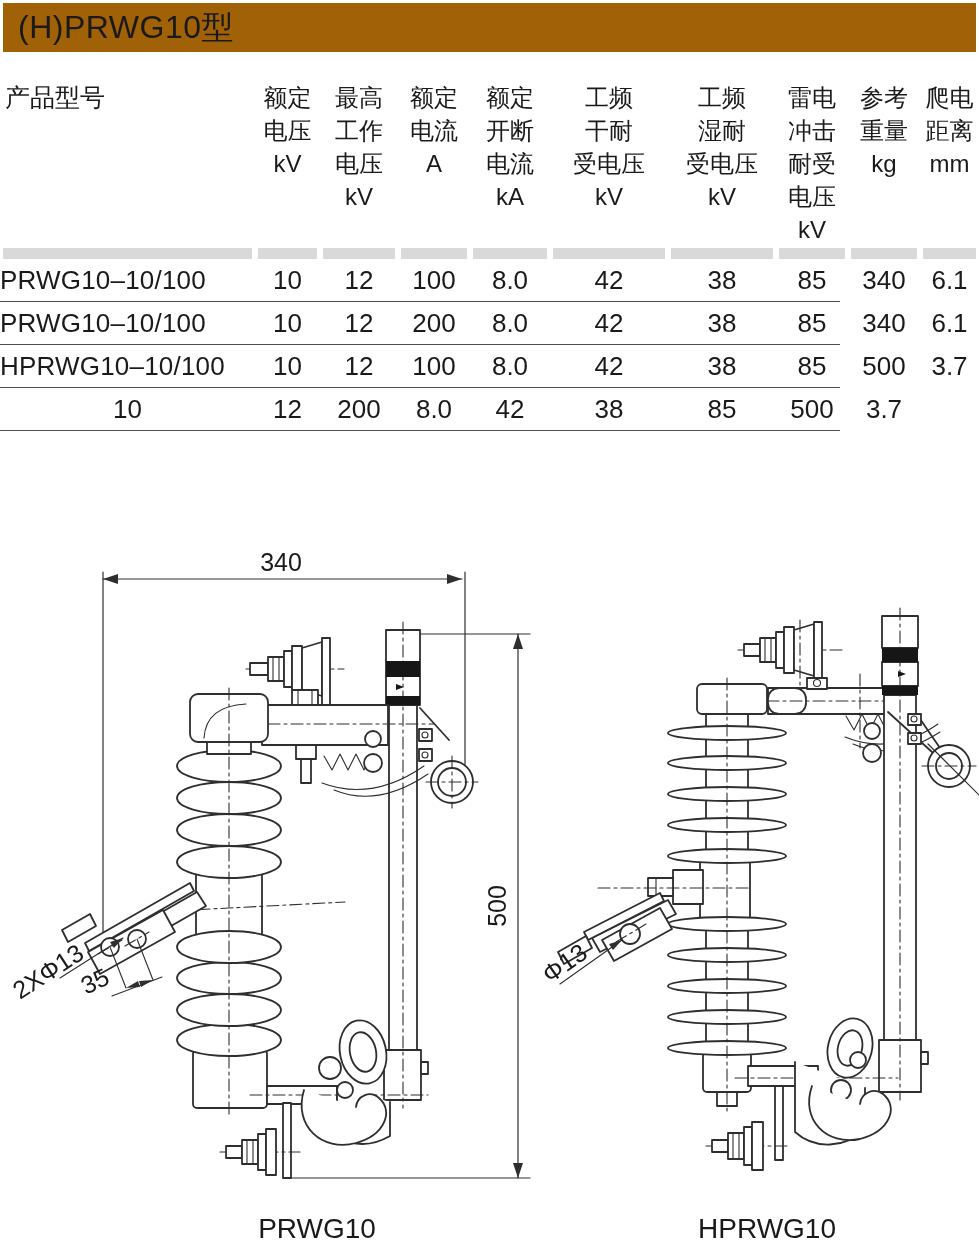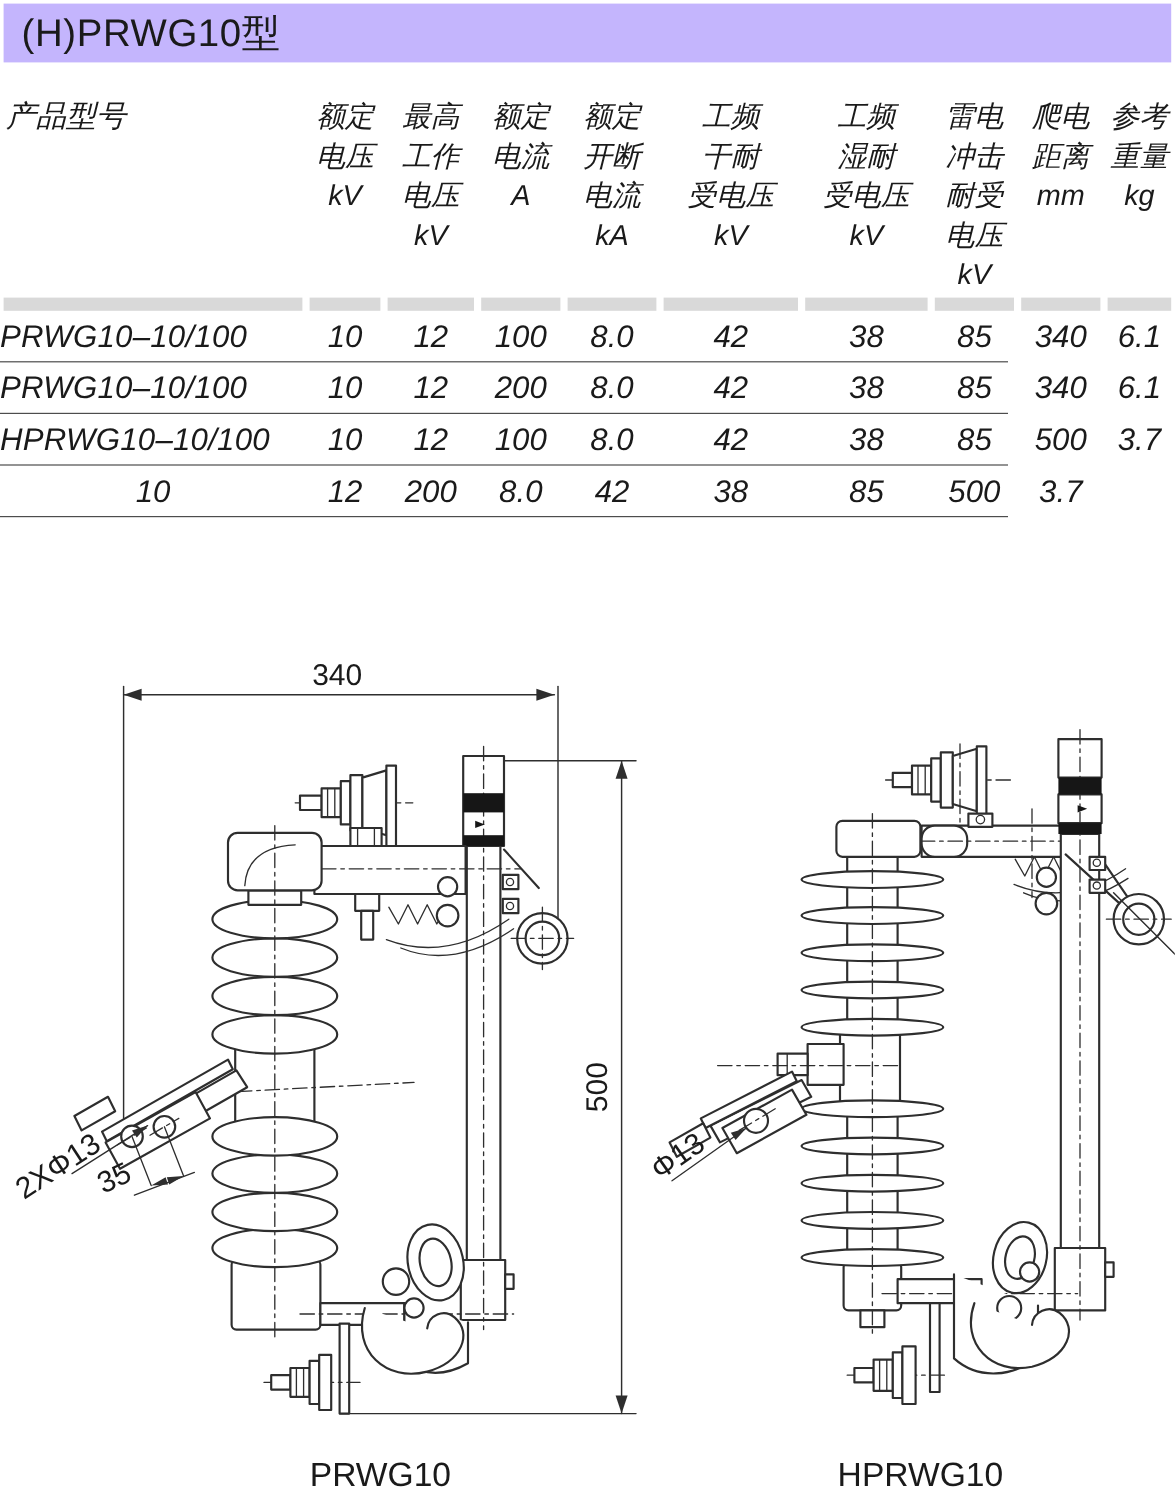--- a/index.html
+++ b/index.html
@@ -6,21 +6,21 @@
   body {
     width:979px; height:1245px; position:relative; overflow:hidden;
     background:#ffffff; color:#1a1a1a;
     font-family:"Liberation Sans","DejaVu Sans",sans-serif;
   }
   .titlebar {
     position:absolute; left:3px; top:3px; width:973px; height:49px;
     display:flex; align-items:center; box-sizing:border-box; padding-left:15px;
     font-size:32px; letter-spacing:0.5px; background:#d2ec72;
   }
-  .spec-table { position:absolute; left:0; top:75px; width:840px;font-style:italic; }
+  .spec-table { position:absolute; left:0; top:75px; width:840px; }
   .grid {
     display:grid;
     grid-template-columns:255px 65px 78px 72px 80px 118px 108px 72px 72px 59px;
   }
   .hrow { min-height:173px; align-items:start; }
   .hcell {
     font-size:24px; line-height:33px; text-align:center;
     white-space:pre-line; padding-top:6px;
   }
   .hcell.model { text-align:left; padding-left:5px; font-size:25px; }
@@ -38,21 +38,21 @@
   .dim  { stroke-width:1.2; }
   .thin { stroke-width:1.1; }
   .arrow{ fill:#2e2e2e; stroke:none; }
   .blk  { fill:#161616; stroke:none; }
   .lbl  { fill:#1a1a1a; stroke:none; font-size:25px; }
   .cap  { fill:#1a1a1a; stroke:none; font-size:28px; }
 </style>
 </head>
 <body>
 
-<div class="titlebar" style="background: #c4b5fd;">
+<div class="titlebar" style="background: #a16207;">
   <span>(H)PRWG10型</span>
 </div>
 
 <div class="spec-table">
   <div class="grid hrow">
     <div class="hcell model">产品型号</div>
     <div class="hcell">额定
 电压
 kV</div>
     <div class="hcell">最高
@@ -72,26 +72,26 @@
 kV</div>
     <div class="hcell">工频
 湿耐
 受电压
 kV</div>
     <div class="hcell">雷电
 冲击
 耐受
 电压
 kV</div>
+    <div class="hcell">参考
+重量
+kg</div>
     <div class="hcell">爬电
 距离
 mm</div>
-    <div class="hcell">参考
-重量
-kg</div>
   </div>
 
   <div class="grid seprow">
     <div class="sepcell" style="background: rgb(217, 217, 217);"></div>
       <div class="sepcell" style="background: rgb(217, 217, 217);"></div>
     <div class="sepcell" style="background: rgb(217, 217, 217);"></div>
       <div class="sepcell" style="background: rgb(217, 217, 217);"></div>
     <div class="sepcell" style="background: rgb(217, 217, 217);"></div>
       <div class="sepcell" style="background: rgb(217, 217, 217);"></div>
     <div class="sepcell" style="background: rgb(217, 217, 217);"></div>

